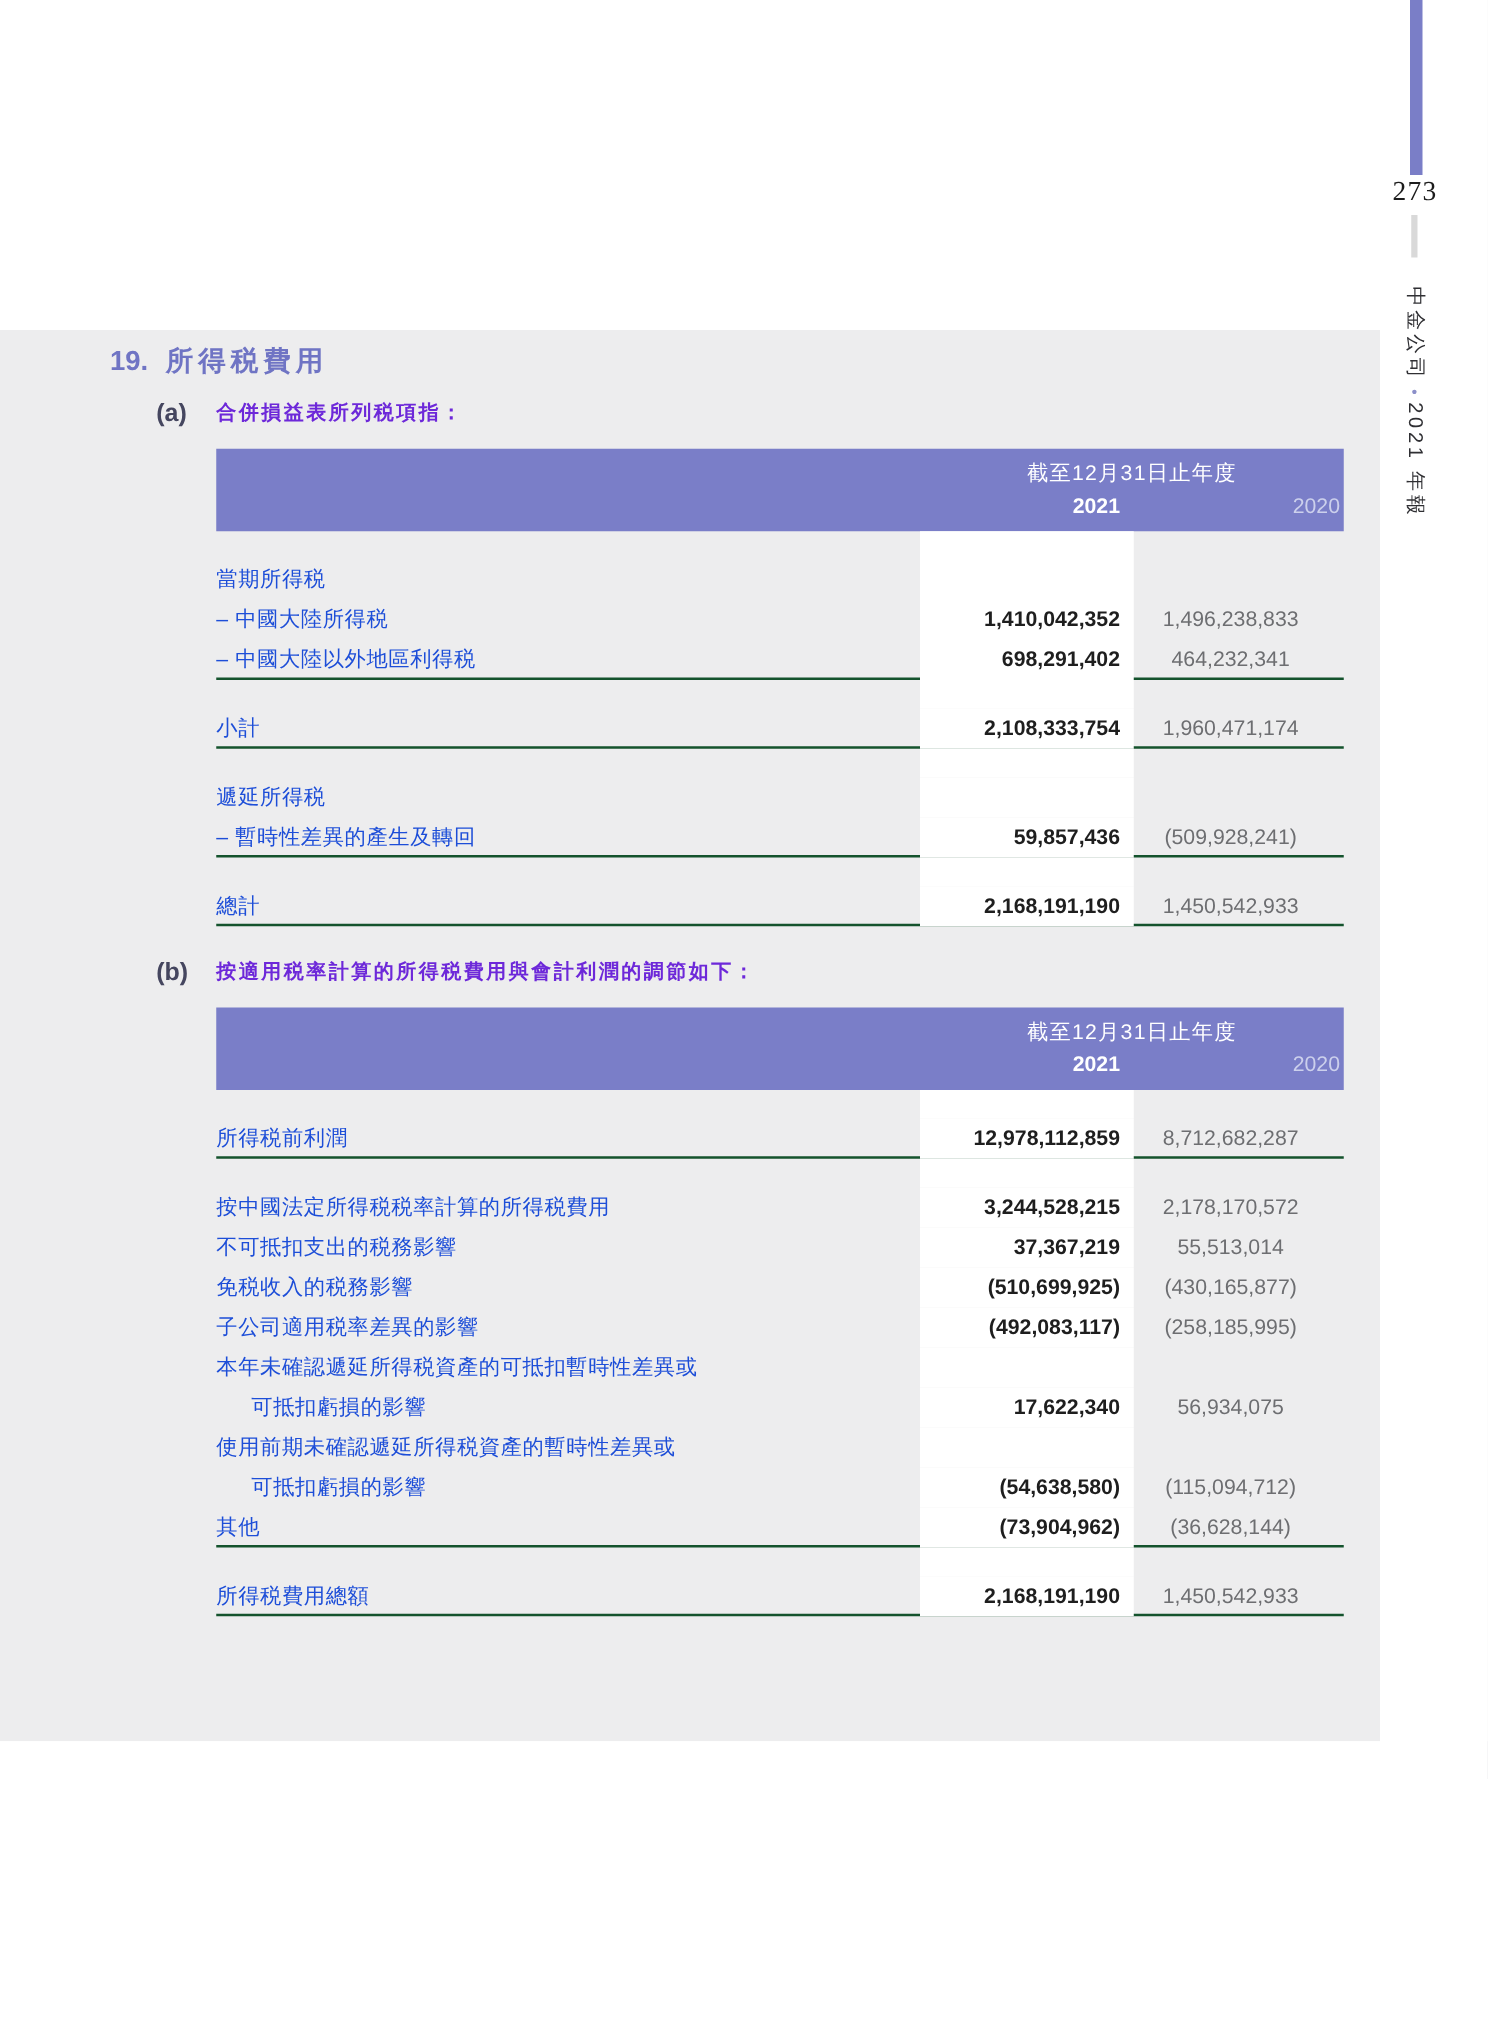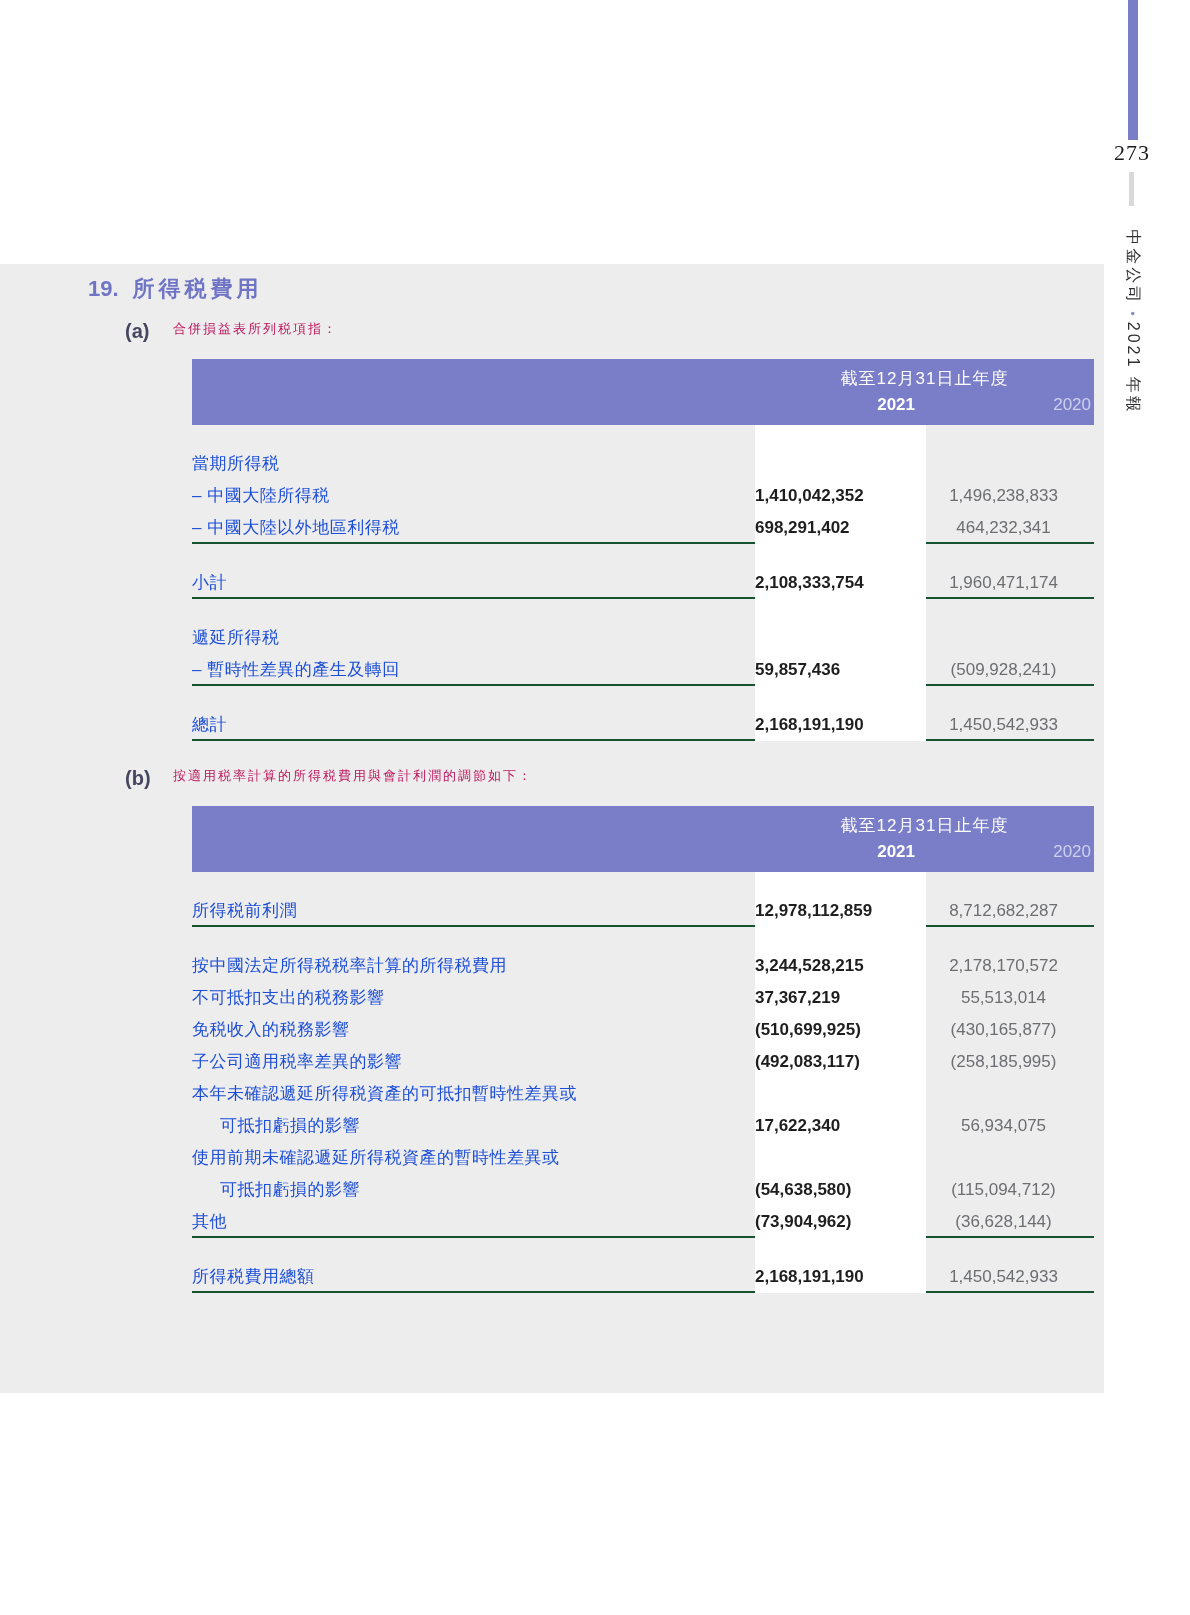--- a/index.html
+++ b/index.html
@@ -25,41 +25,41 @@
   .content {
     position:absolute; left:0; top:264px; width:1104px; height:1351px;
     background:#ededee; padding:10px 0 0 88px;
   }
   .h19 { margin-bottom:16px; }
   .h19 .hnum { font-size:22px; font-weight:bold; color:#6f74c4; margin-right:14px; }
   .h19 .htitle { font-size:22px; font-weight:bold; color:#6f74c4; letter-spacing:4px; }
   .part { padding-left:37px; }
   .part-head { display:flex; margin-bottom:16px; }
   .part-head .marker { width:48px; font-size:20px; font-weight:bold; color:#45465f; flex:none; }
-  .part-head .ptitle { font-size:13px; font-weight:normal; color:#be185d; letter-spacing:2px; }
-  .part-body { margin-left:67px; }
+  .part-head .ptitle { font-size:16px; font-weight:bold; color:#6d28d9; letter-spacing:2px; }
+  .part-body { margin-left:48px; }
   .para {
     width:878px; font-size:17px; line-height:34px; color:#595a5c;
     text-align:justify; margin:2px 0 24px 0; letter-spacing:0.5px;
   }
   
   .table { width:902px; }
   .table-a { margin-bottom:26px; }
   .trow { display:grid; grid-template-columns:1fr 171px 168px; }
   .thead { background:#7a7ec8; padding:7px 0 8px 0; }
   .thead .cell { color:#ffffff; font-size:17px; }
   .thead .period { grid-column:2 / 4; text-align:center; line-height:26px; letter-spacing:1px; }
   .thead .y21 { text-align:right; padding-right:11px; font-weight:bold; line-height:25px; }
   .thead .y20 { text-align:right; padding-right:3px; color:#ccd0ec; line-height:25px; }
   .tbody .trow.data, .tbody .trow.label { height:32px; }
   .tbody .trow.spacer { height:23px; }
   .tbody .cell { line-height:32px; font-size:17px; }
   .tbody .lab { color:#1d4ed8; letter-spacing:0.5px; white-space:nowrap; }
   .tbody .lab.ind { padding-left:28px; }
-  .tbody .v21 { background:#ffffff; text-align:left; padding-right:11px; color:#1e1e1e; font-weight:600; }
+  .tbody .v21 { background:#ffffff; text-align:right; padding-right:11px; color:#1e1e1e; font-weight:600; }
   .tbody .v20 { text-align:center; padding-right:13px; color:#6d6e71; }
   .tbody .trow.rule { border-bottom:2px solid #14532d; }
 </style>
 </head>
 <body>
 
 <div class="page">
 
   <div class="accent-bar"></div>
   <div class="page-num">273</div>

